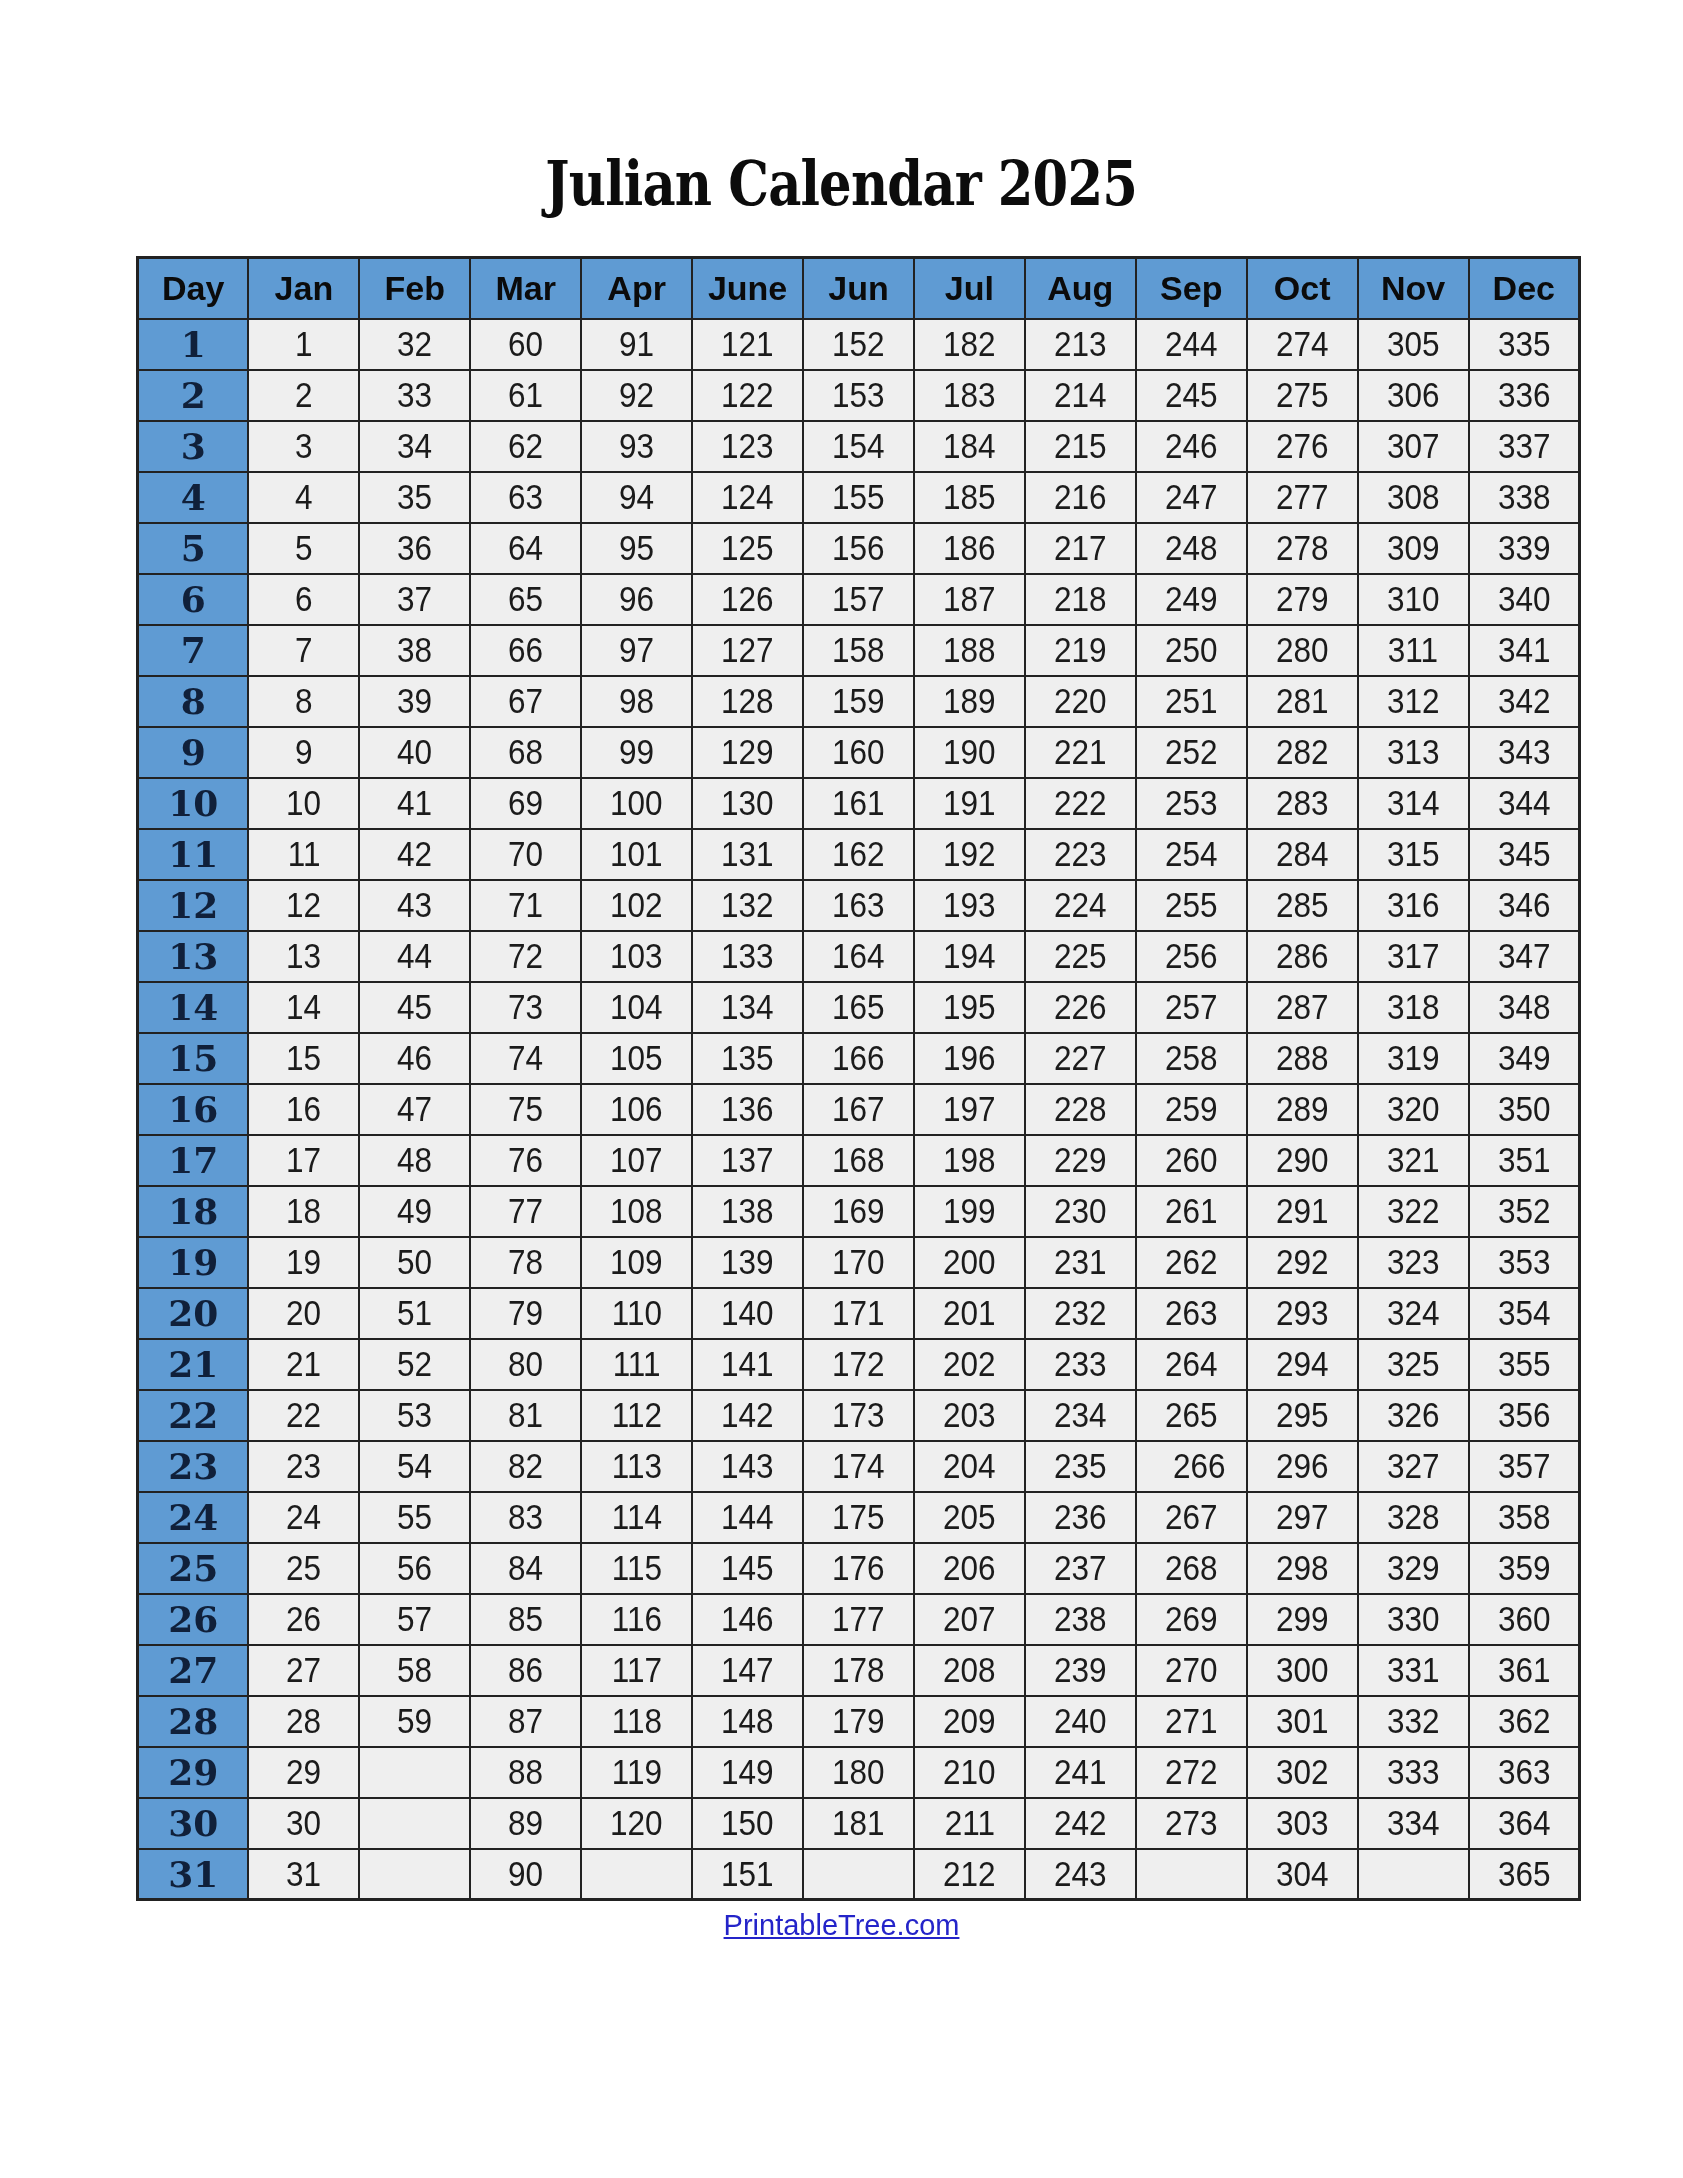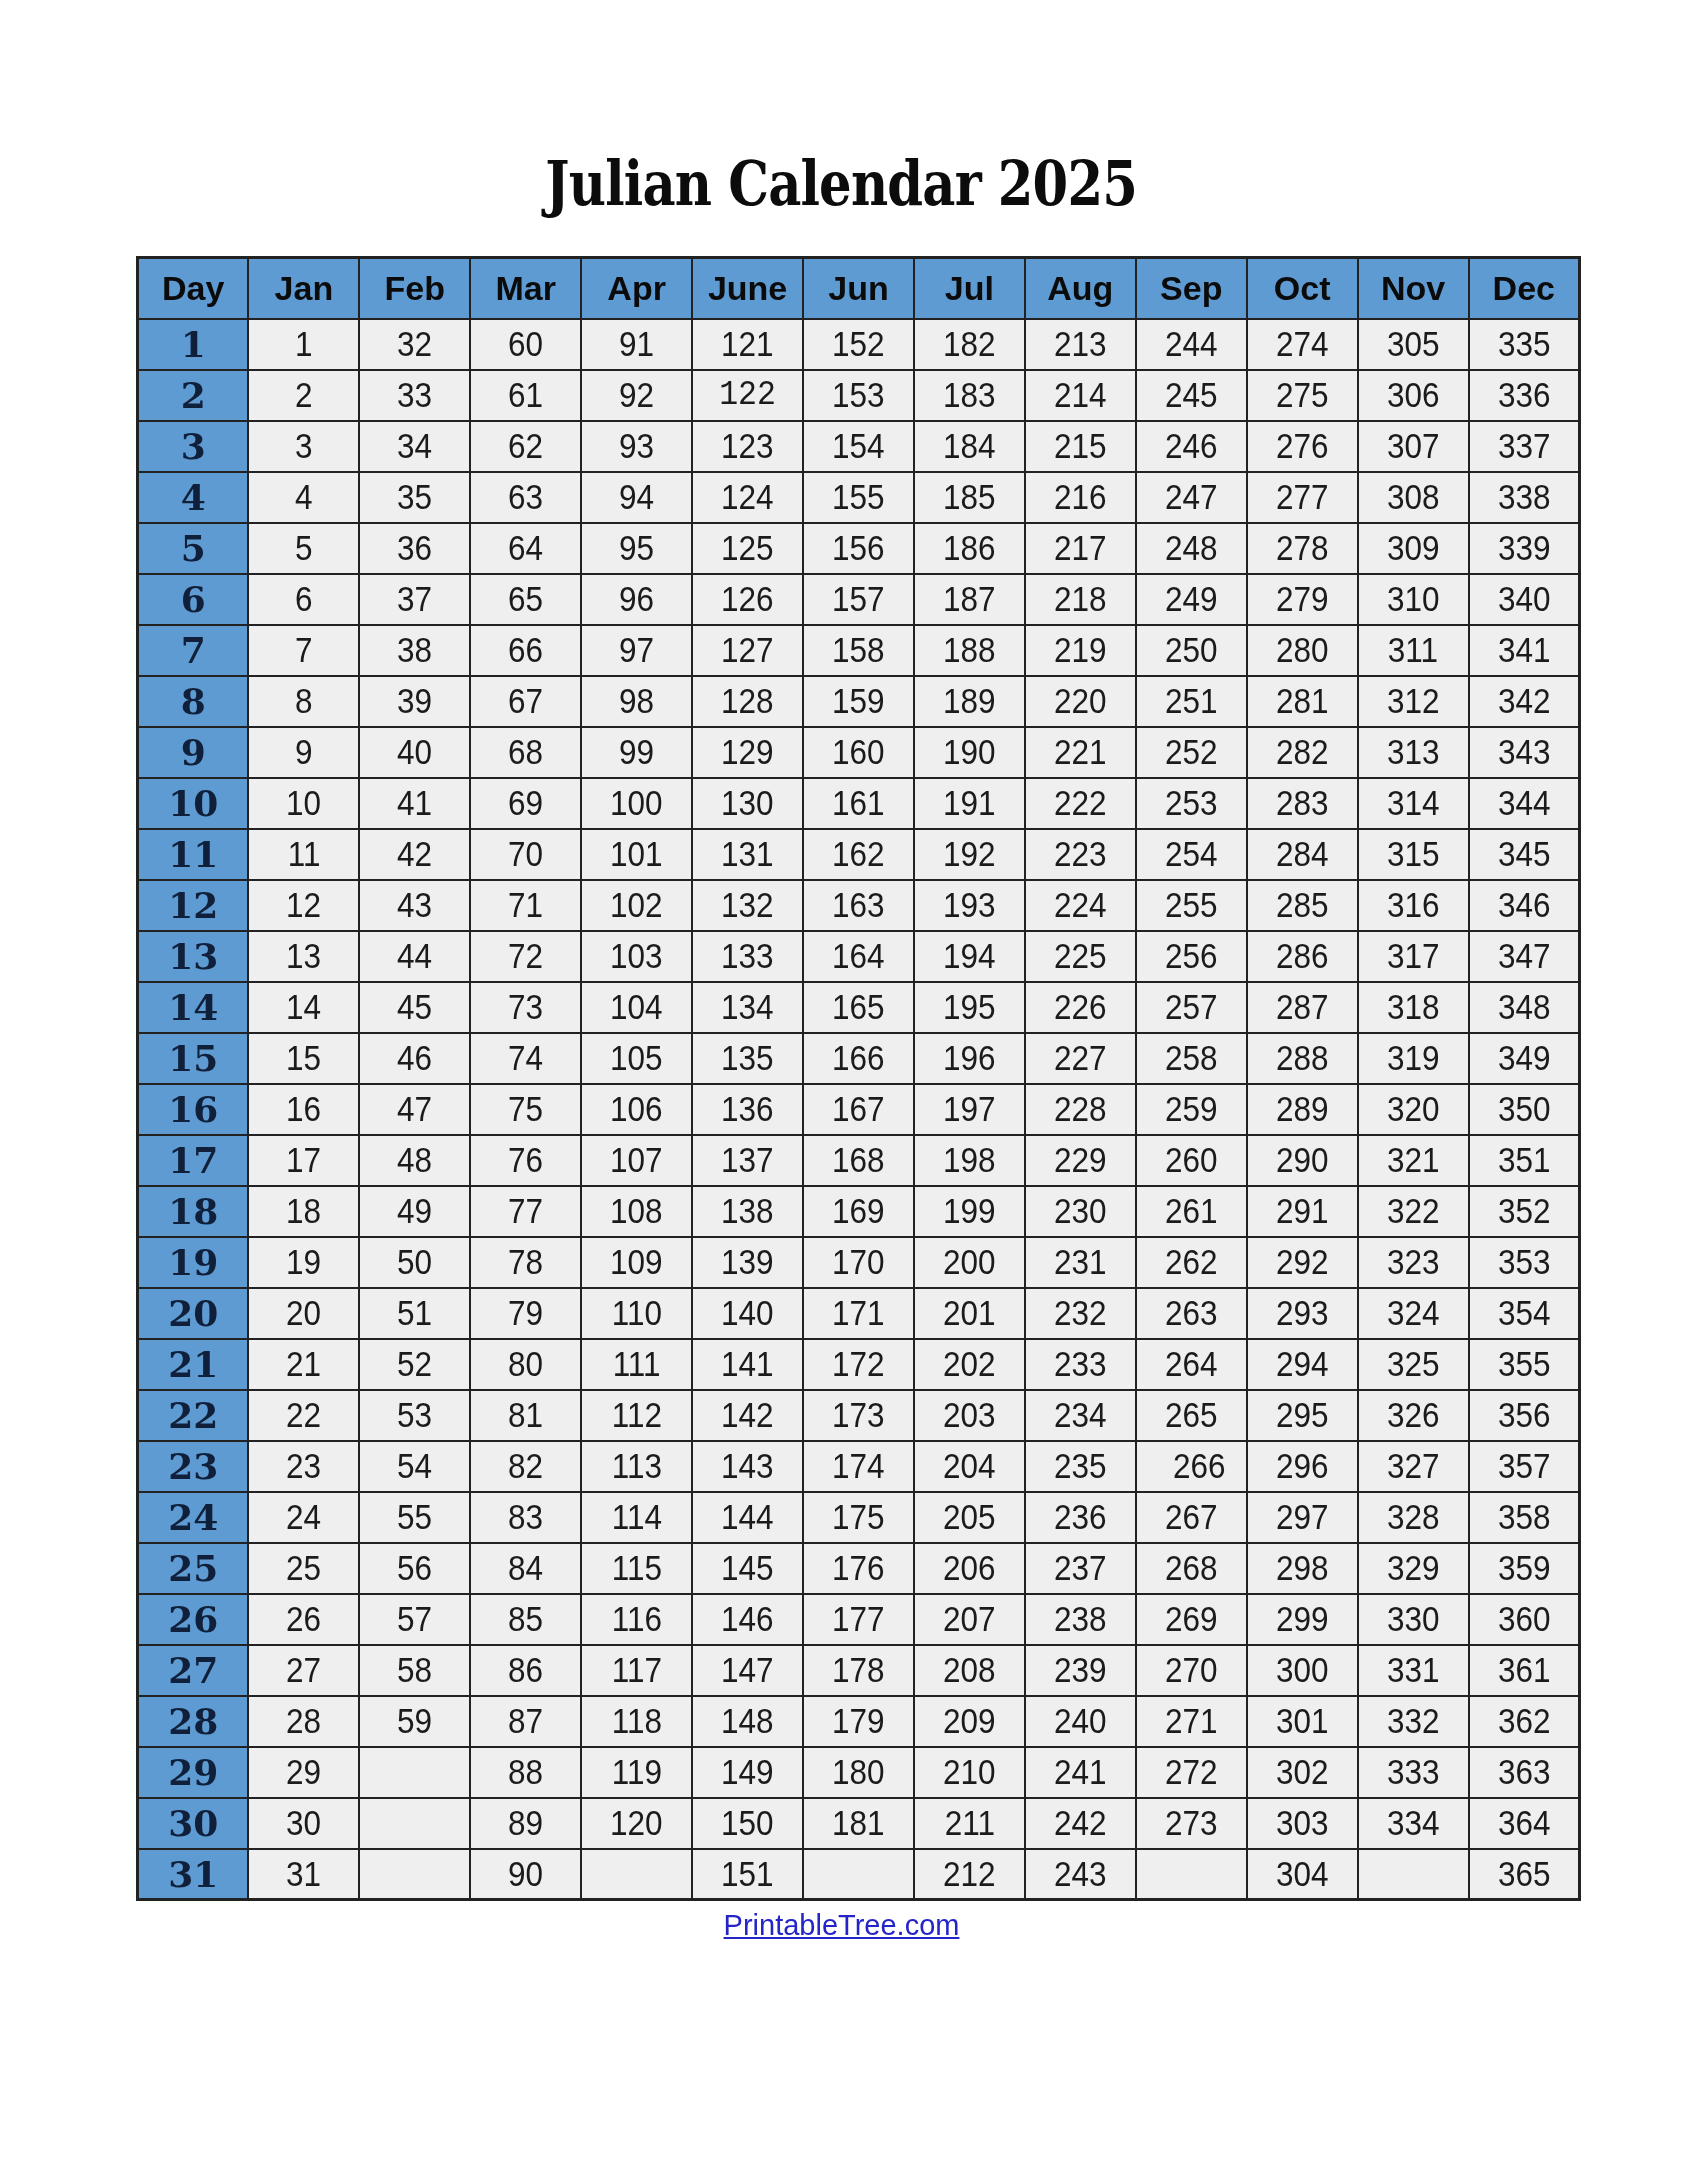--- a/index.html
+++ b/index.html
@@ -115,21 +115,21 @@
         <td style="background: rgb(239, 239, 239);"><span class="num">274</span></td>
         <td style="background: rgb(239, 239, 239);"><span class="num">305</span></td>
         <td style="background: rgb(239, 239, 239);"><span class="num">335</span></td>
       </tr>
       <tr>
         <th class="day-cell" style="background: rgb(95, 155, 211);">2</th>
         <td style="background: rgb(239, 239, 239);"><span class="num">2</span></td>
         <td style="background: rgb(239, 239, 239);"><span class="num">33</span></td>
         <td style="background: rgb(239, 239, 239);"><span class="num">61</span></td>
         <td style="background: rgb(239, 239, 239);"><span class="num">92</span></td>
-        <td style="background: rgb(239, 239, 239); font-family: Liberation Mono, monospace;"><span class="num">122</span></td>
+        <td style="background: rgb(239, 239, 239);"><span class="num">122</span></td>
         <td style="background: rgb(239, 239, 239);"><span class="num">153</span></td>
         <td style="background: rgb(239, 239, 239);"><span class="num">183</span></td>
         <td style="background: rgb(239, 239, 239);"><span class="num">214</span></td>
         <td style="background: rgb(239, 239, 239);"><span class="num">245</span></td>
         <td style="background: rgb(239, 239, 239);"><span class="num">275</span></td>
         <td style="background: rgb(239, 239, 239);"><span class="num">306</span></td>
         <td style="background: rgb(239, 239, 239);"><span class="num">336</span></td>
       </tr>
       <tr>
         <th class="day-cell" style="background: rgb(95, 155, 211);">3</th>

